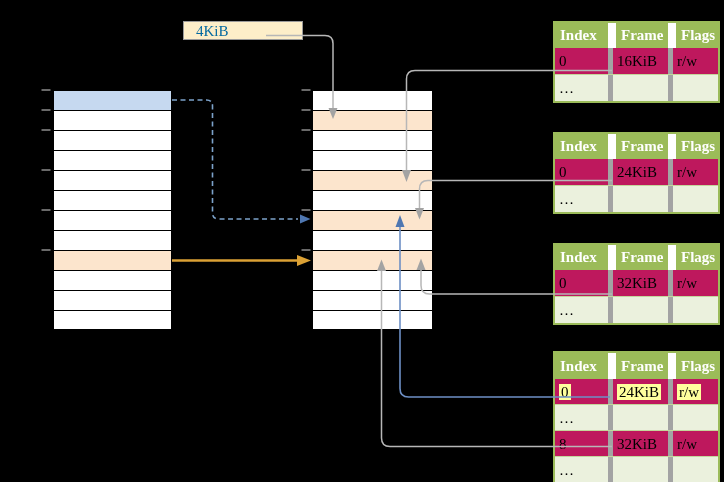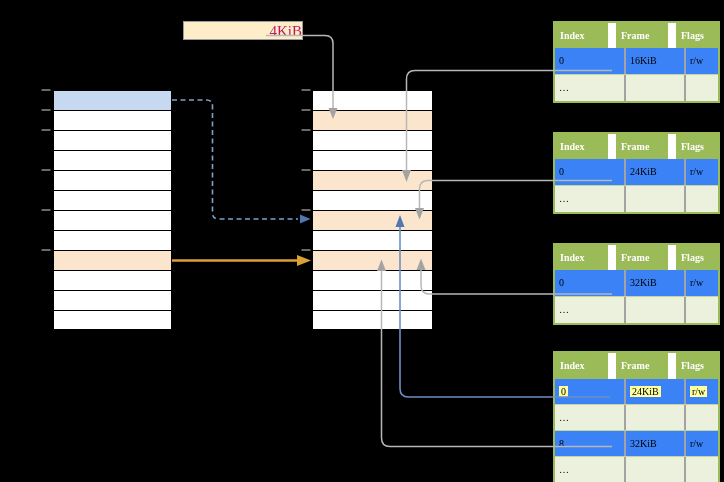--- a/index.html
+++ b/index.html
@@ -9,35 +9,35 @@
   
   .mcol{position:absolute;top:90px;box-sizing:border-box;border:1px solid #000;background:#fff;}
   .mrow{height:20px;box-sizing:border-box;border-bottom:1px solid #000;}
   .mrow:last-child{border-bottom:none;height:18px;}
   .mrow.white{background:#ffffff;}
   .mrow.orange{background:var(--cell-orange);}
   .mrow.blue{background:var(--cell-blue);}
 
   
   .sizebox{position:absolute;left:183px;top:21px;width:120px;height:19px;box-sizing:border-box;
-           background:var(--box-cream);border:1px solid #9a9a9a;text-align:right;
-           font-size:15px;line-height:18px;color:#be185d;}
+           background:var(--box-cream);border:1px solid #9a9a9a;text-align:left;
+           font-size:15px;line-height:18px;color:#0369a1;padding-left:12px;}
 
   
   .ptable{position:absolute;left:553px;width:167px;box-sizing:border-box;
-          border:2px solid var(--header-green);background:#3b82f6;font-size:10px;}
+          border:2px solid var(--header-green);background:#be185d;font-size:15px;}
   .trow{display:grid;grid-template-columns:53px 60px 50px;}
   .trow.head{background:var(--header-green);color:#fff;font-weight:bold;}
   .trow.head .tcell{line-height:25px;padding:0 0 0 5px;}
   .trow.head .tcell + .tcell{border-left:8px solid #ffffff;}
   .trow.body .tcell{line-height:24px;padding:1px 0 0 4px;color:#000;}
   .t123 .trow.body .tcell{height:26px;box-sizing:border-box;}
   .t4 .trow.body .tcell{height:25px;box-sizing:border-box;}
   .t4 .trow.head .tcell{line-height:26px;}
-  .trow.body .tcell + .tcell{border-left:2px solid #a3a3a3;margin-left:16px;}
+  .trow.body .tcell + .tcell{border-left:5px solid #a3a3a3;}
   .trow.body + .trow.body{border-top:1px solid #c3d69b;}
   .trow.body.green{background:var(--row-green);}
   .hl{background:var(--highlight-yellow);padding:0 2px;}
 
   
   #overlay{position:absolute;left:0;top:0;pointer-events:none;}
   .ln-gray{stroke:var(--arrow-gray);stroke-width:1.5;fill:none;}
   .hd-gray{fill:var(--arrow-gray-head);}
   .ln-blue{stroke:var(--arrow-blue);stroke-width:1.6;fill:none;}
   .hd-blue{fill:var(--arrow-blue-head);}

